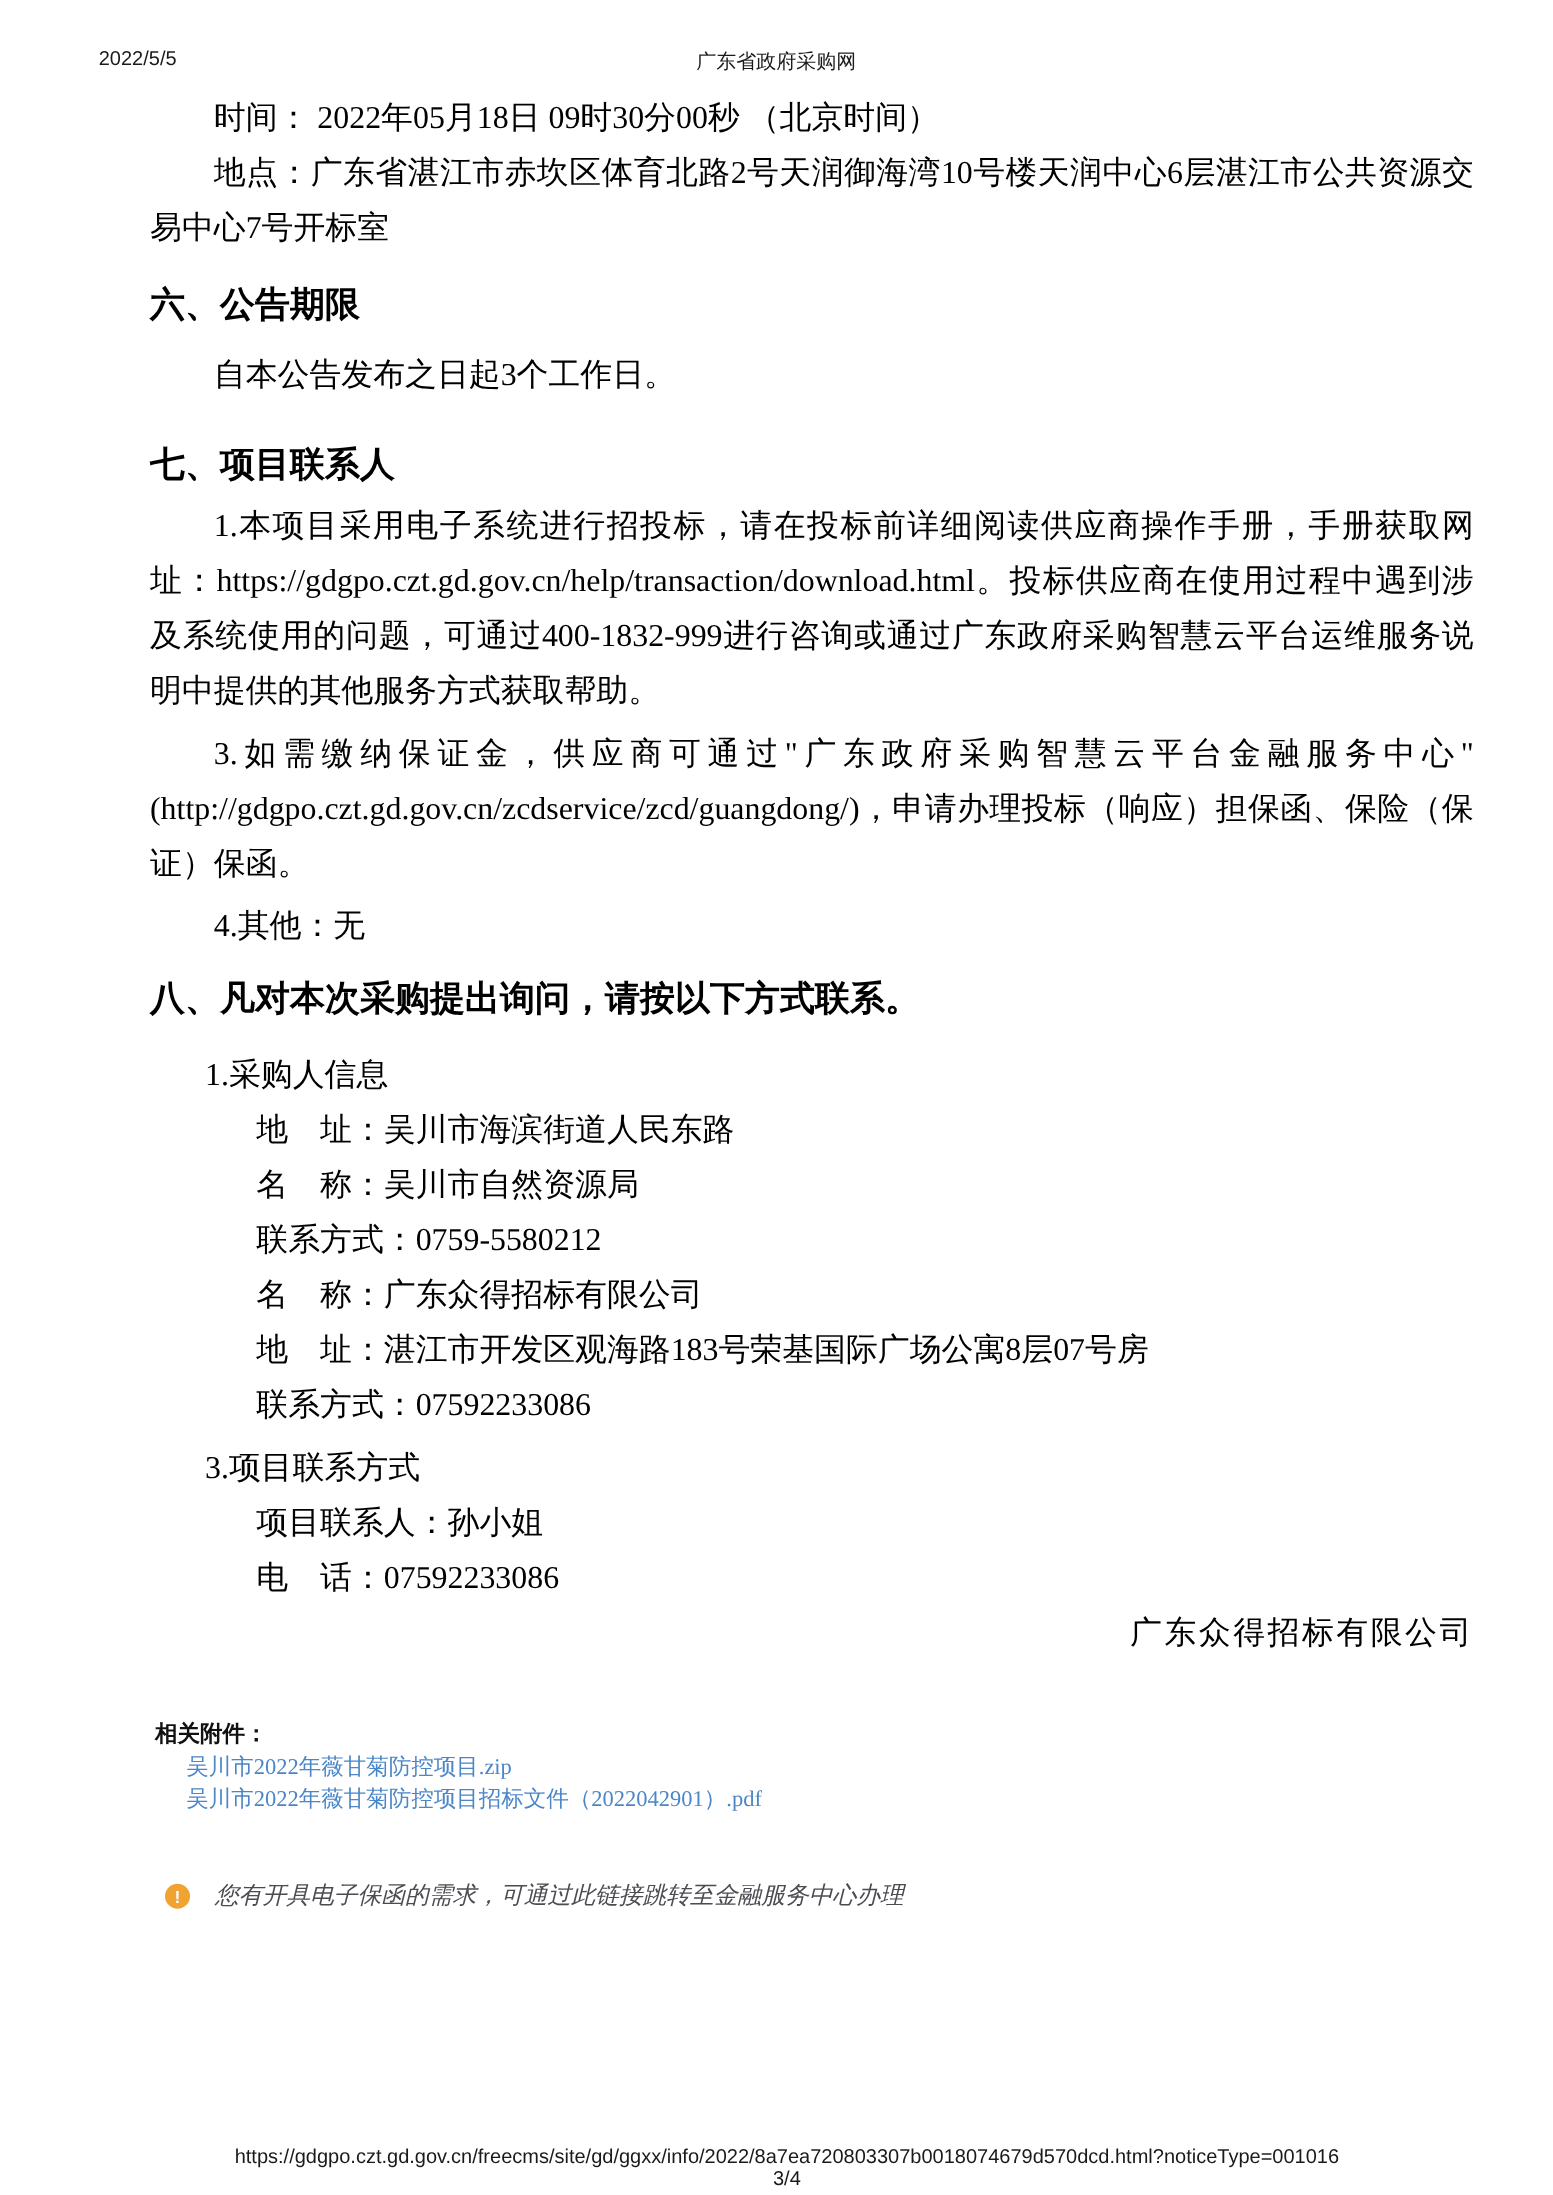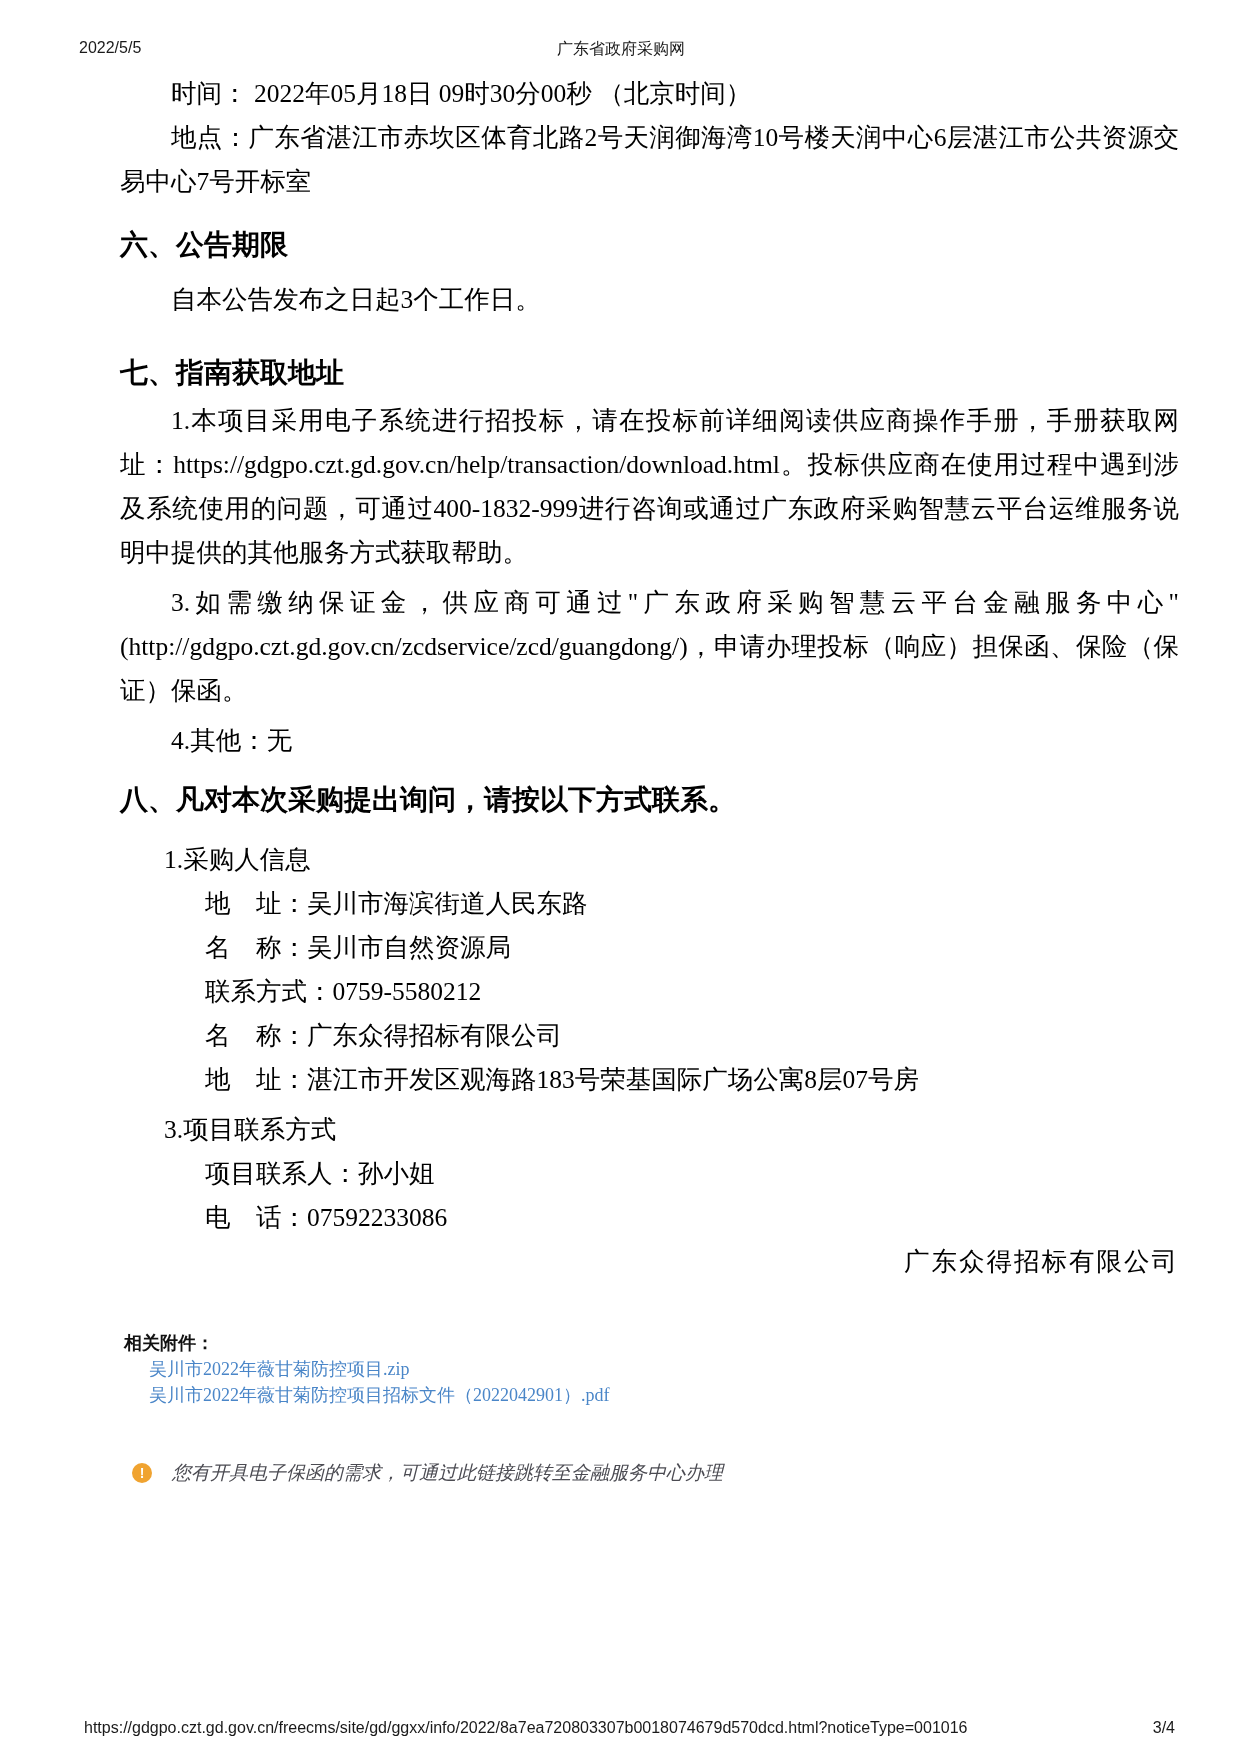--- a/index.html
+++ b/index.html
@@ -66,54 +66,55 @@
     flex: 0 0 20px;
     display: flex; align-items: center; justify-content: center;
     color: #fff; font-weight: bold; font-size: 14px; line-height: 20px;
     font-family: "Liberation Sans", "DejaVu Sans", sans-serif;
   }
   
   .print-footer {
     position: absolute; left: 55px; right: 38px; top: 1702px; height: 22px;
     font-family: "Liberation Sans", "DejaVu Sans", sans-serif;
     font-size: 16px; color: #1a1a1a;
-    display: flex; justify-content: space-between; align-items: center;
+    display: flex; justify-content: space-between; align-items: center; flex-direction: column;
   }
 </style>
 </head>
 <body>
 
 <div class="page">
 
   <div class="print-header">
     <span class="pdate">2022/5/5</span>
     <span class="ptitle">广东省政府采购网</span>
   </div>
 
   <div class="content">
     <p class="indent">时间：  2022年05月18日 09时30分00秒 （北京时间）</p>
     <p class="indent just">地点：广东省湛江市赤坎区体育北路2号天润御海湾10号楼天润中心6层湛江市公共资源交易中心7号开标室</p>
 
     <h2 class="sec-h h6">六、公告期限</h2>
     <p class="indent s6body">自本公告发布之日起3个工作日。</p>
 
-    <h2 class="sec-h h7">七、指南获取地址</h2>
+    <h2 class="sec-h h7">七、项目联系人</h2>
     <p class="para just p1">1.本项目采用电子系统进行招投标，请在投标前详细阅读供应商操作手册，手册获取网址：https://gdgpo.czt.gd.gov.cn/help/transaction/download.html。投标供应商在使用过程中遇到涉及系统使用的问题，可通过400-1832-999进行咨询或通过广东政府采购智慧云平台运维服务说明中提供的其他服务方式获取帮助。</p>
     <p class="para just p3">3.如需缴纳保证金，供应商可通过"广东政府采购智慧云平台金融服务中心"(http://gdgpo.czt.gd.gov.cn/zcdservice/zcd/guangdong/)，申请办理投标（响应）担保函、保险（保证）保函。</p>
     <p class="para p4">4.其他：无</p>
 
     <h2 class="sec-h h8">八、凡对本次采购提出询问，请按以下方式联系。</h2>
 
     <p class="group-heading g1">1.采购人信息</p>
     <p class="contact-row">地　址：吴川市海滨街道人民东路</p>
     <p class="contact-row">名　称：吴川市自然资源局</p>
     <p class="contact-row">联系方式：0759-5580212</p>
 
     <p class="contact-row">名　称：广东众得招标有限公司</p>
     <p class="contact-row">地　址：湛江市开发区观海路183号荣基国际广场公寓8层07号房</p>
+    <p class="contact-row">联系方式：07592233086</p>
 
     <p class="group-heading g3">3.项目联系方式</p>
     <p class="contact-row">项目联系人：孙小姐</p>
     <p class="contact-row">电　话：07592233086</p>
 
     <p class="signature">广东众得招标有限公司</p>
 
     <div class="attachments">
       <div class="label">相关附件：</div>
       <a class="file-link" id="link0" style="color: rgb(74, 134, 200);">吴川市2022年薇甘菊防控项目.zip</a>

